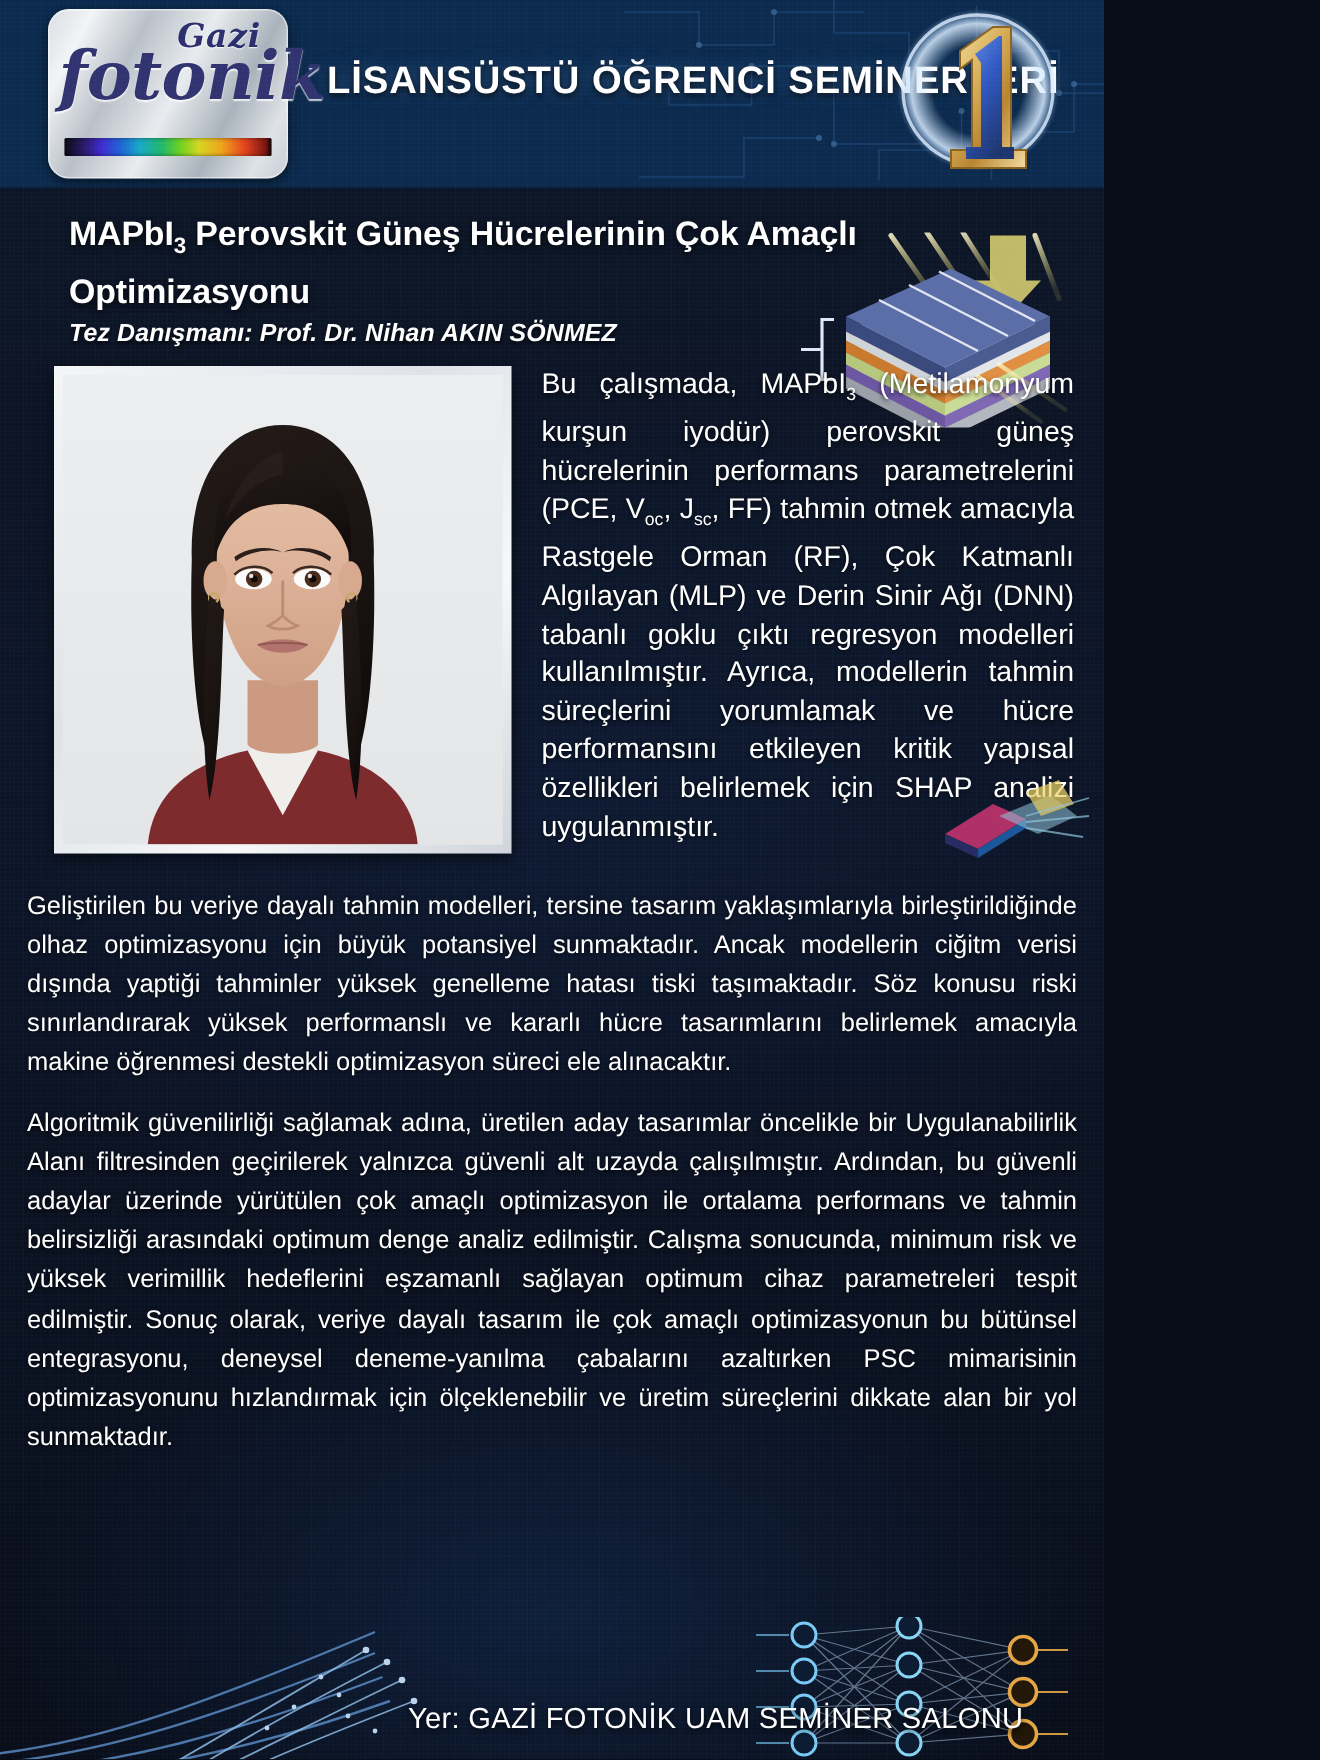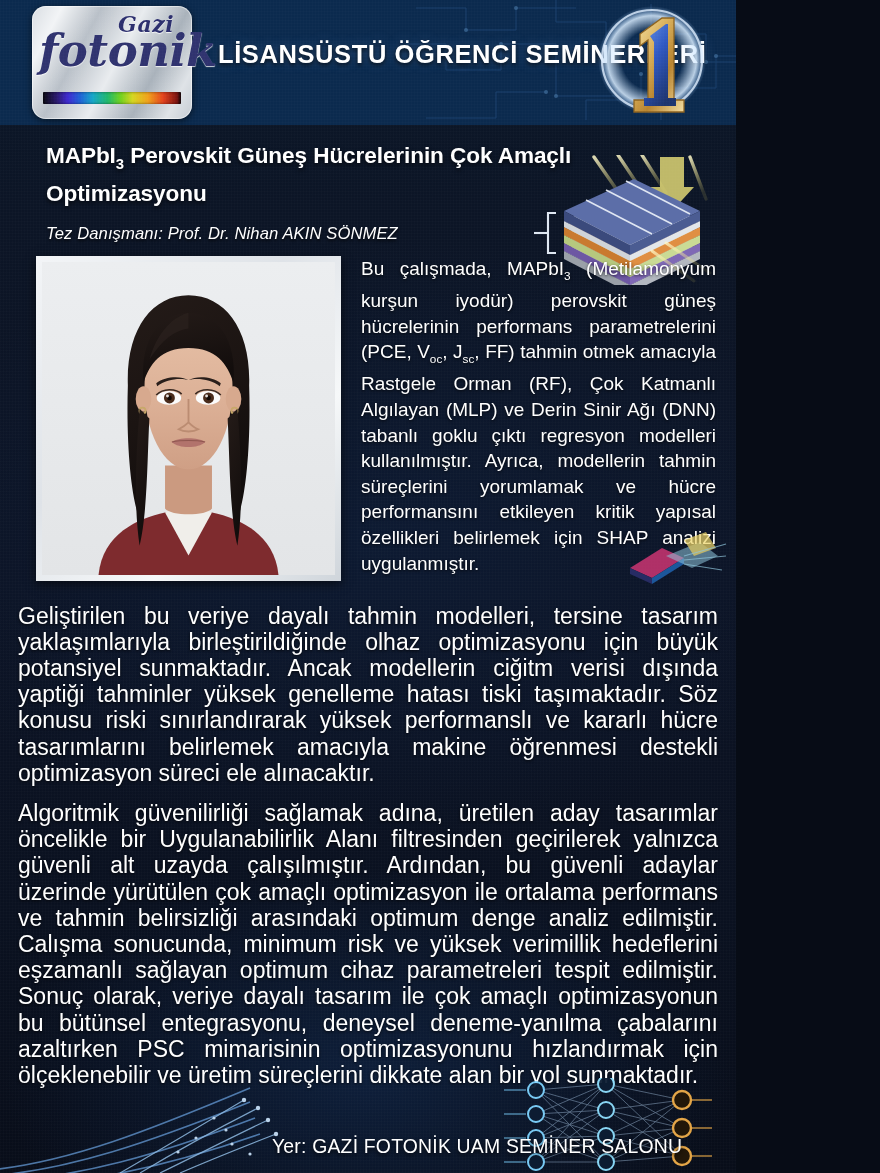--- a/index.html
+++ b/index.html
@@ -104,22 +104,22 @@
   }
   .affil-wrap { margin-top:15px; display:inline-block; }
   .affiliation {
     display:inline-block;
     padding:1px 6px 2px 4px;
     font-family:"Liberation Serif", serif;
     font-size:15.5px; color:#f2f5f9;
     background:linear-gradient(90deg, rgba(46,82,130,0.40) 0%, rgba(32,60,100,0.26) 60%, rgba(20,40,72,0.0) 100%);
   }
   .advisor {
-    margin-top:15px;
-    font-size:16.6px; font-style:italic; font-weight:400; color:#ffffff;
+    margin-top:2px;
+    font-size:16.6px; font-style:italic; font-weight:700; color:#ffffff;
     letter-spacing:.1px;
     text-shadow:0 2px 3px rgba(0,0,0,.7);
   }
 
   
   .solarcell { position:absolute; right:6px; top:30px; width:196px; height:130px; }
 
   
   .body-area { position:relative; padding:0 18px 0 18px; margin-top:12px; }
 
@@ -140,21 +140,21 @@
     margin-left:20px; margin-right:2px;
     font-size:19px; line-height:25.6px;
     color:#ffffff;
     text-align:justify;
     text-shadow:0 1px 3px rgba(0,0,0,.75);
   }
   .abstract sub { font-size:.62em; }
 
   .para {
     margin-top:19px;
-    font-size:23px; line-height:26.2px;
+    font-size:17px; line-height:26.2px;
     color:#ffffff;
     text-align:justify;
     text-shadow:0 1px 3px rgba(0,0,0,.75);
   }
   #para2 { margin-top:22px; }
   #para3 { margin-top:14px; }
 
   
   .prism { position:absolute; right:6px; top:270px; width:108px; height:62px; opacity:.95; }
 

